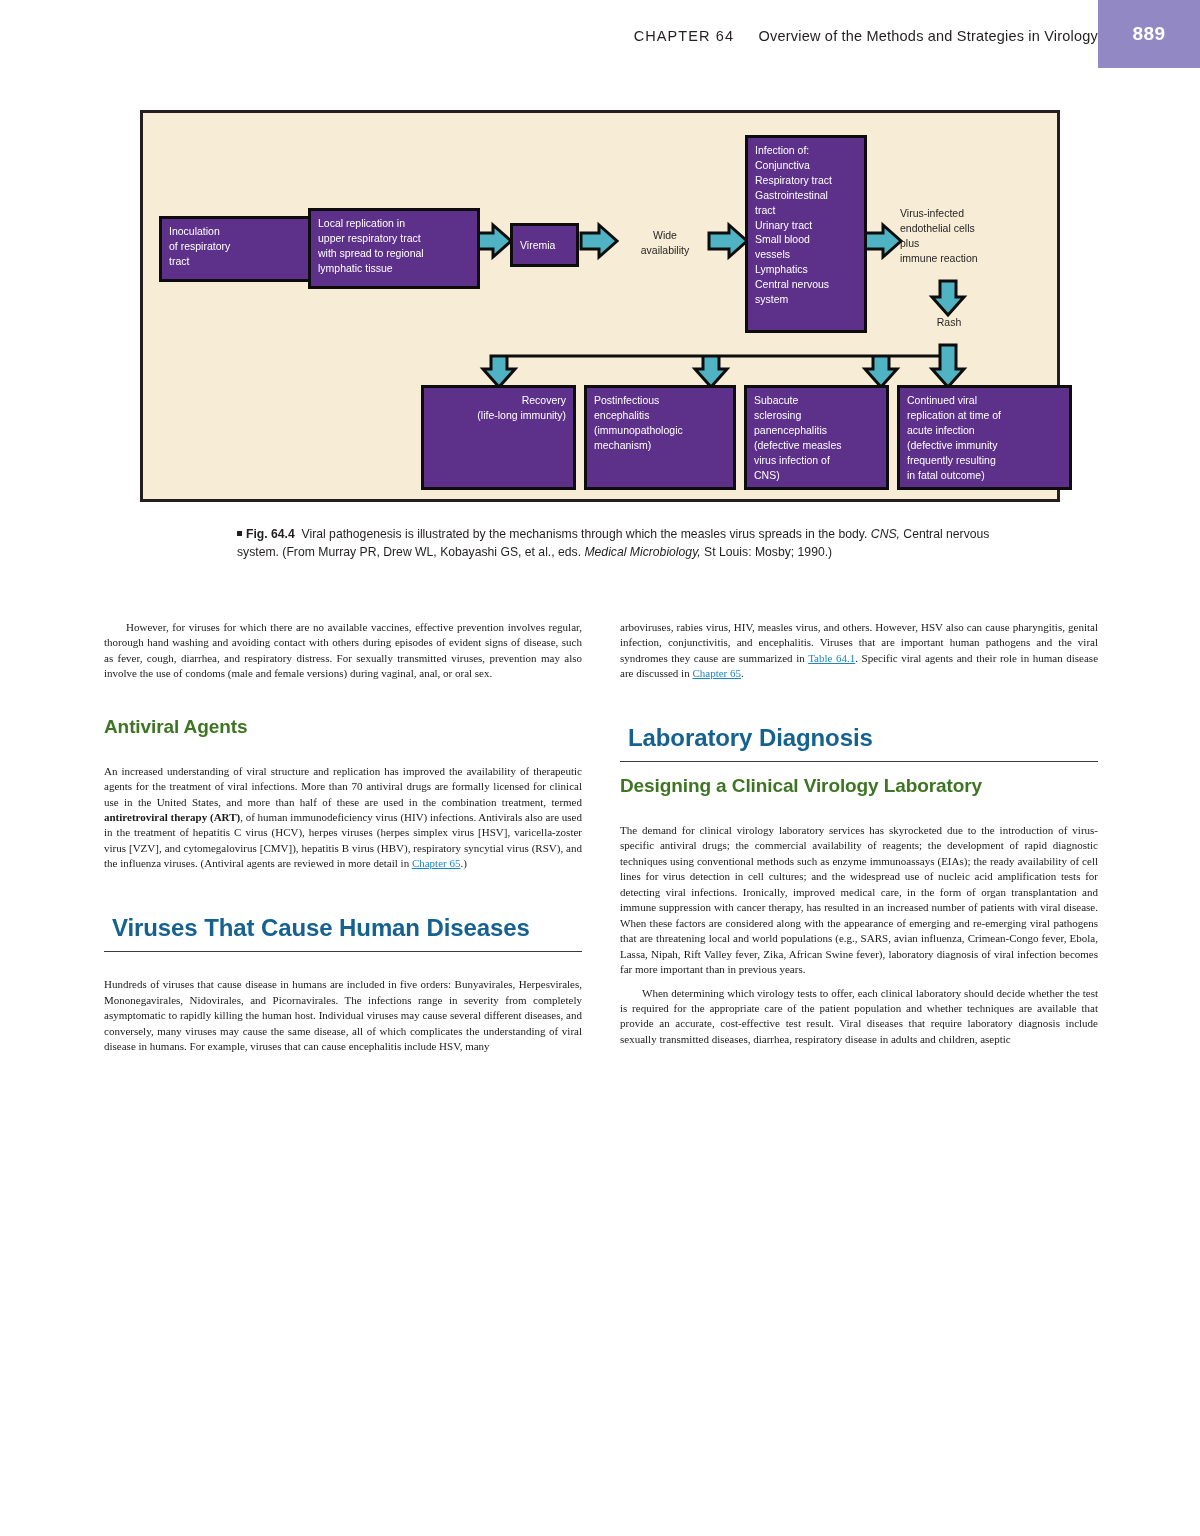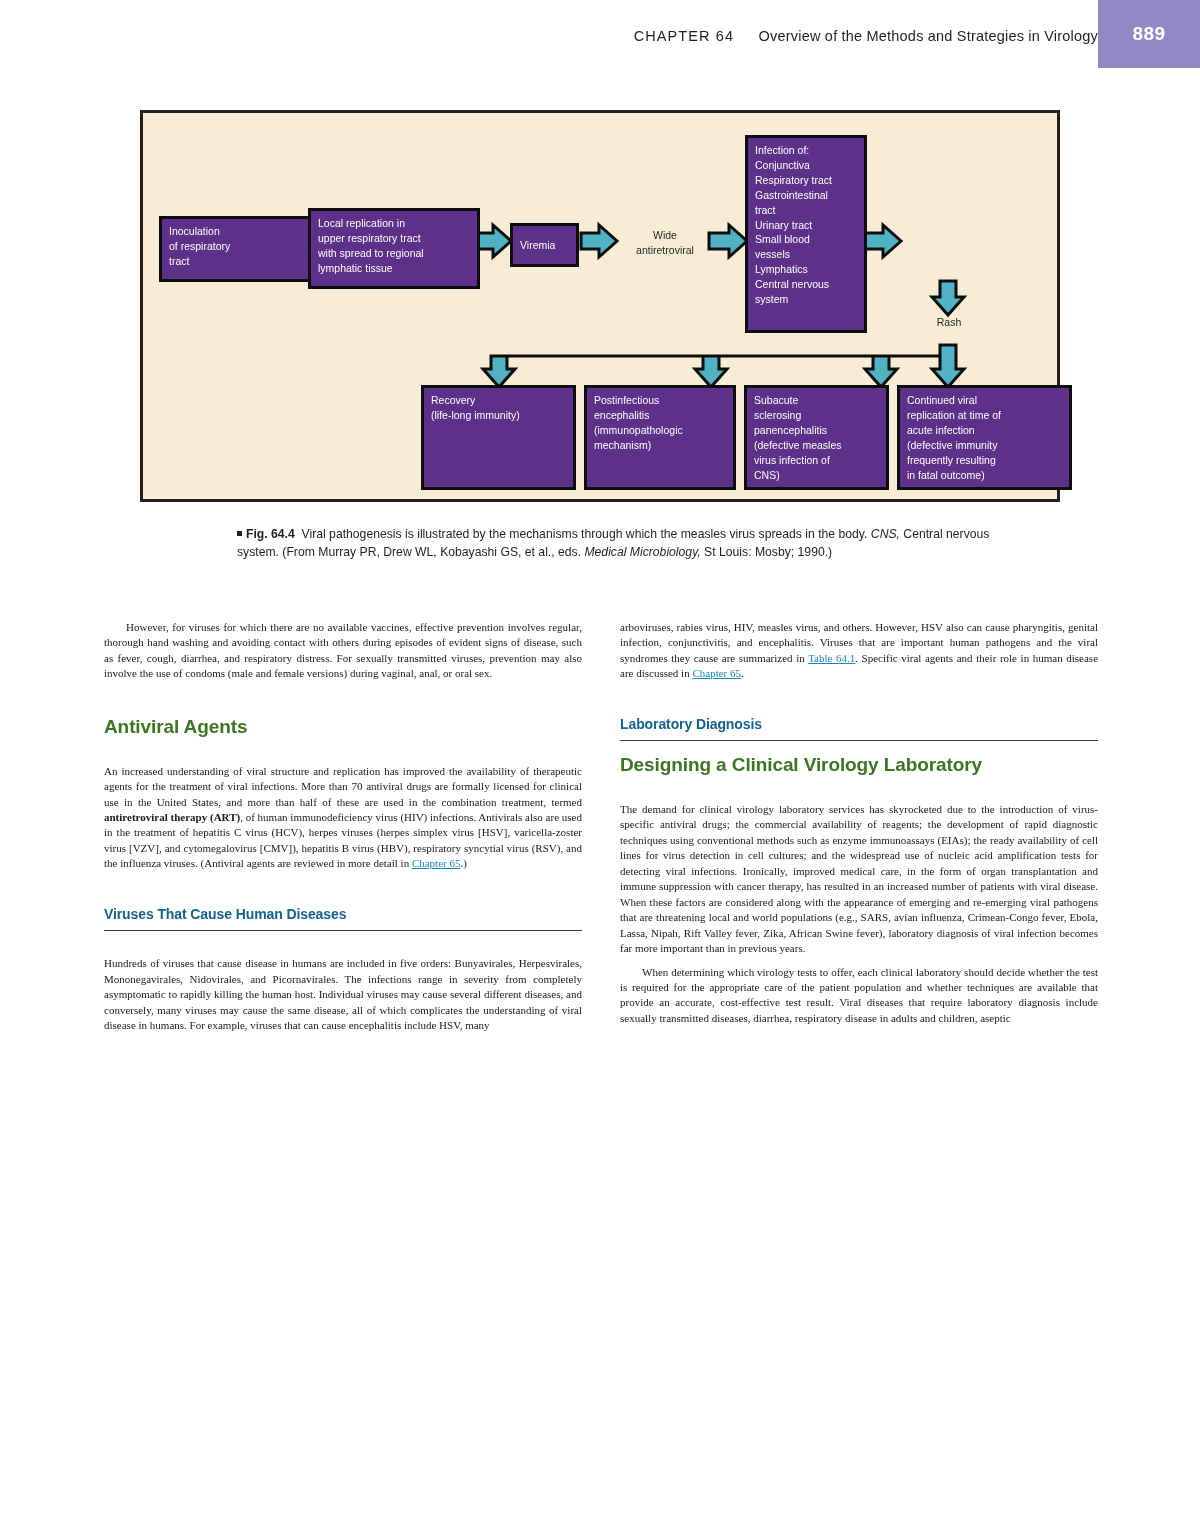--- a/index.html
+++ b/index.html
@@ -94,24 +94,24 @@
     hyphens:none;
     color:#1a1a1a;
   }
   p.body + p.body { text-indent:22px; }
   p.body.indent { text-indent:22px; }
 
   .xref { color:#1b86c4; }
   .bold { font-weight:bold; }
 
   h2.head-blue {
-    margin:0;
+    margin:8px;
     font-family:"Liberation Sans", sans-serif;
     font-weight:bold;
-    font-size:14px;
+    font-size:24px;
     color:#15618f;
     letter-spacing:-.1px;
     line-height:1.2;
   }
   .rule { height:1.6px; background:#3a3a3a; margin-top:7px; }
 
   h3.head-green {
     margin:0;
     font-family:"Liberation Sans", sans-serif;
     font-weight:bold;
@@ -176,21 +176,21 @@
 Respiratory tract
 Gastrointestinal
    tract
 Urinary tract
 Small blood
    vessels
 Lymphatics
 Central nervous
    system</div>
 
-      <div class="node" style="left:278px; top:272px; width:155px; height:105px;">Recovery
+      <div class="node" style="left:278px; top:272px; width:155px; height:105px;text-align:right;">Recovery
 (life-long immunity)</div>
 
       <div class="node" style="left:441px; top:272px; width:152px; height:105px;">Postinfectious
 encephalitis
 (immunopathologic
 mechanism)</div>
 
       <div class="node" style="left:601px; top:272px; width:145px; height:105px;">Subacute
 sclerosing
 panencephalitis
@@ -199,22 +199,26 @@
 CNS)</div>
 
       <div class="node" style="left:754px; top:272px; width:175px; height:105px;">Continued viral
 replication at time of
 acute infection
 (defective immunity
 frequently resulting
 in fatal outcome)</div>
 
       <div class="plain" style="left:466px; top:115px; width:112px;">Wide
-antiretroviral</div>
-
+availability</div>
+
+      <div class="plain" style="left:757px; top:93px; width:140px; text-align:left;">Virus-infected
+endothelial cells
+plus
+immune reaction</div>
 
       <div class="plain" style="left:765px; top:202px; width:82px;">Rash</div>
 
     </div>
   </div>
 </div>
 
 <div id="caption">
   <span class="sq"></span><b>Fig. 64.4</b>&nbsp;&nbsp;<span>Viral pathogenesis is illustrated by the mechanisms through which the measles virus spreads in the body. </span><i>CNS,</i><span> Central nervous system. (From Murray PR, Drew WL, Kobayashi GS, et al., eds. </span><i>Medical Microbiology,</i><span> St Louis: Mosby; 1990.)</span>
 </div>

